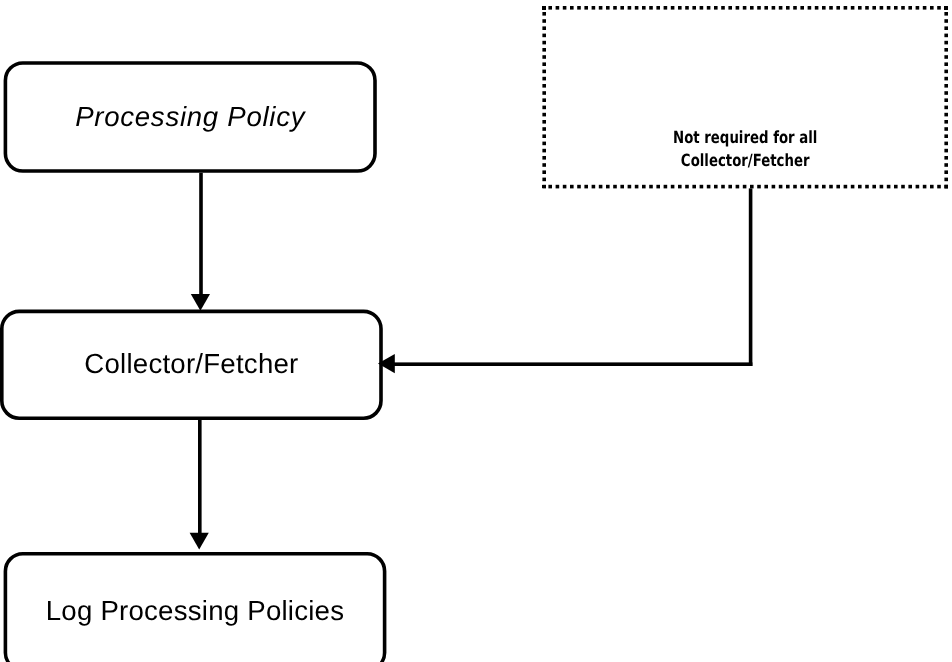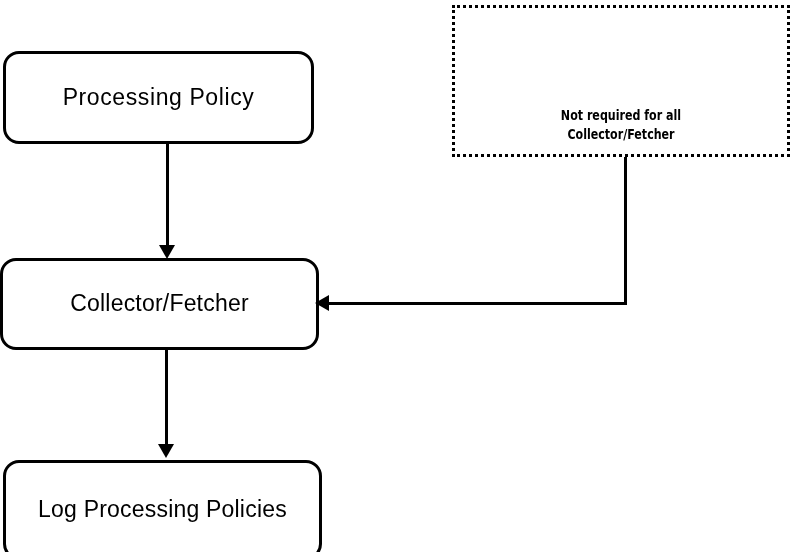--- a/index.html
+++ b/index.html
@@ -34,20 +34,21 @@
     white-space: nowrap;
   }
   #node-processing-policy {
     left: 3px;
     top: 51px;
     width: 311px;
     height: 93px;
   }
   #node-processing-policy .node-label {
     letter-spacing: 0.6px;
+    font-style: italic;
   }
   #node-collector-fetcher {
     left: 0px;
     top: 258px;
     width: 319px;
     height: 92px;
   }
   #node-log-collection-policies {
     left: 3px;
     top: 460px;

